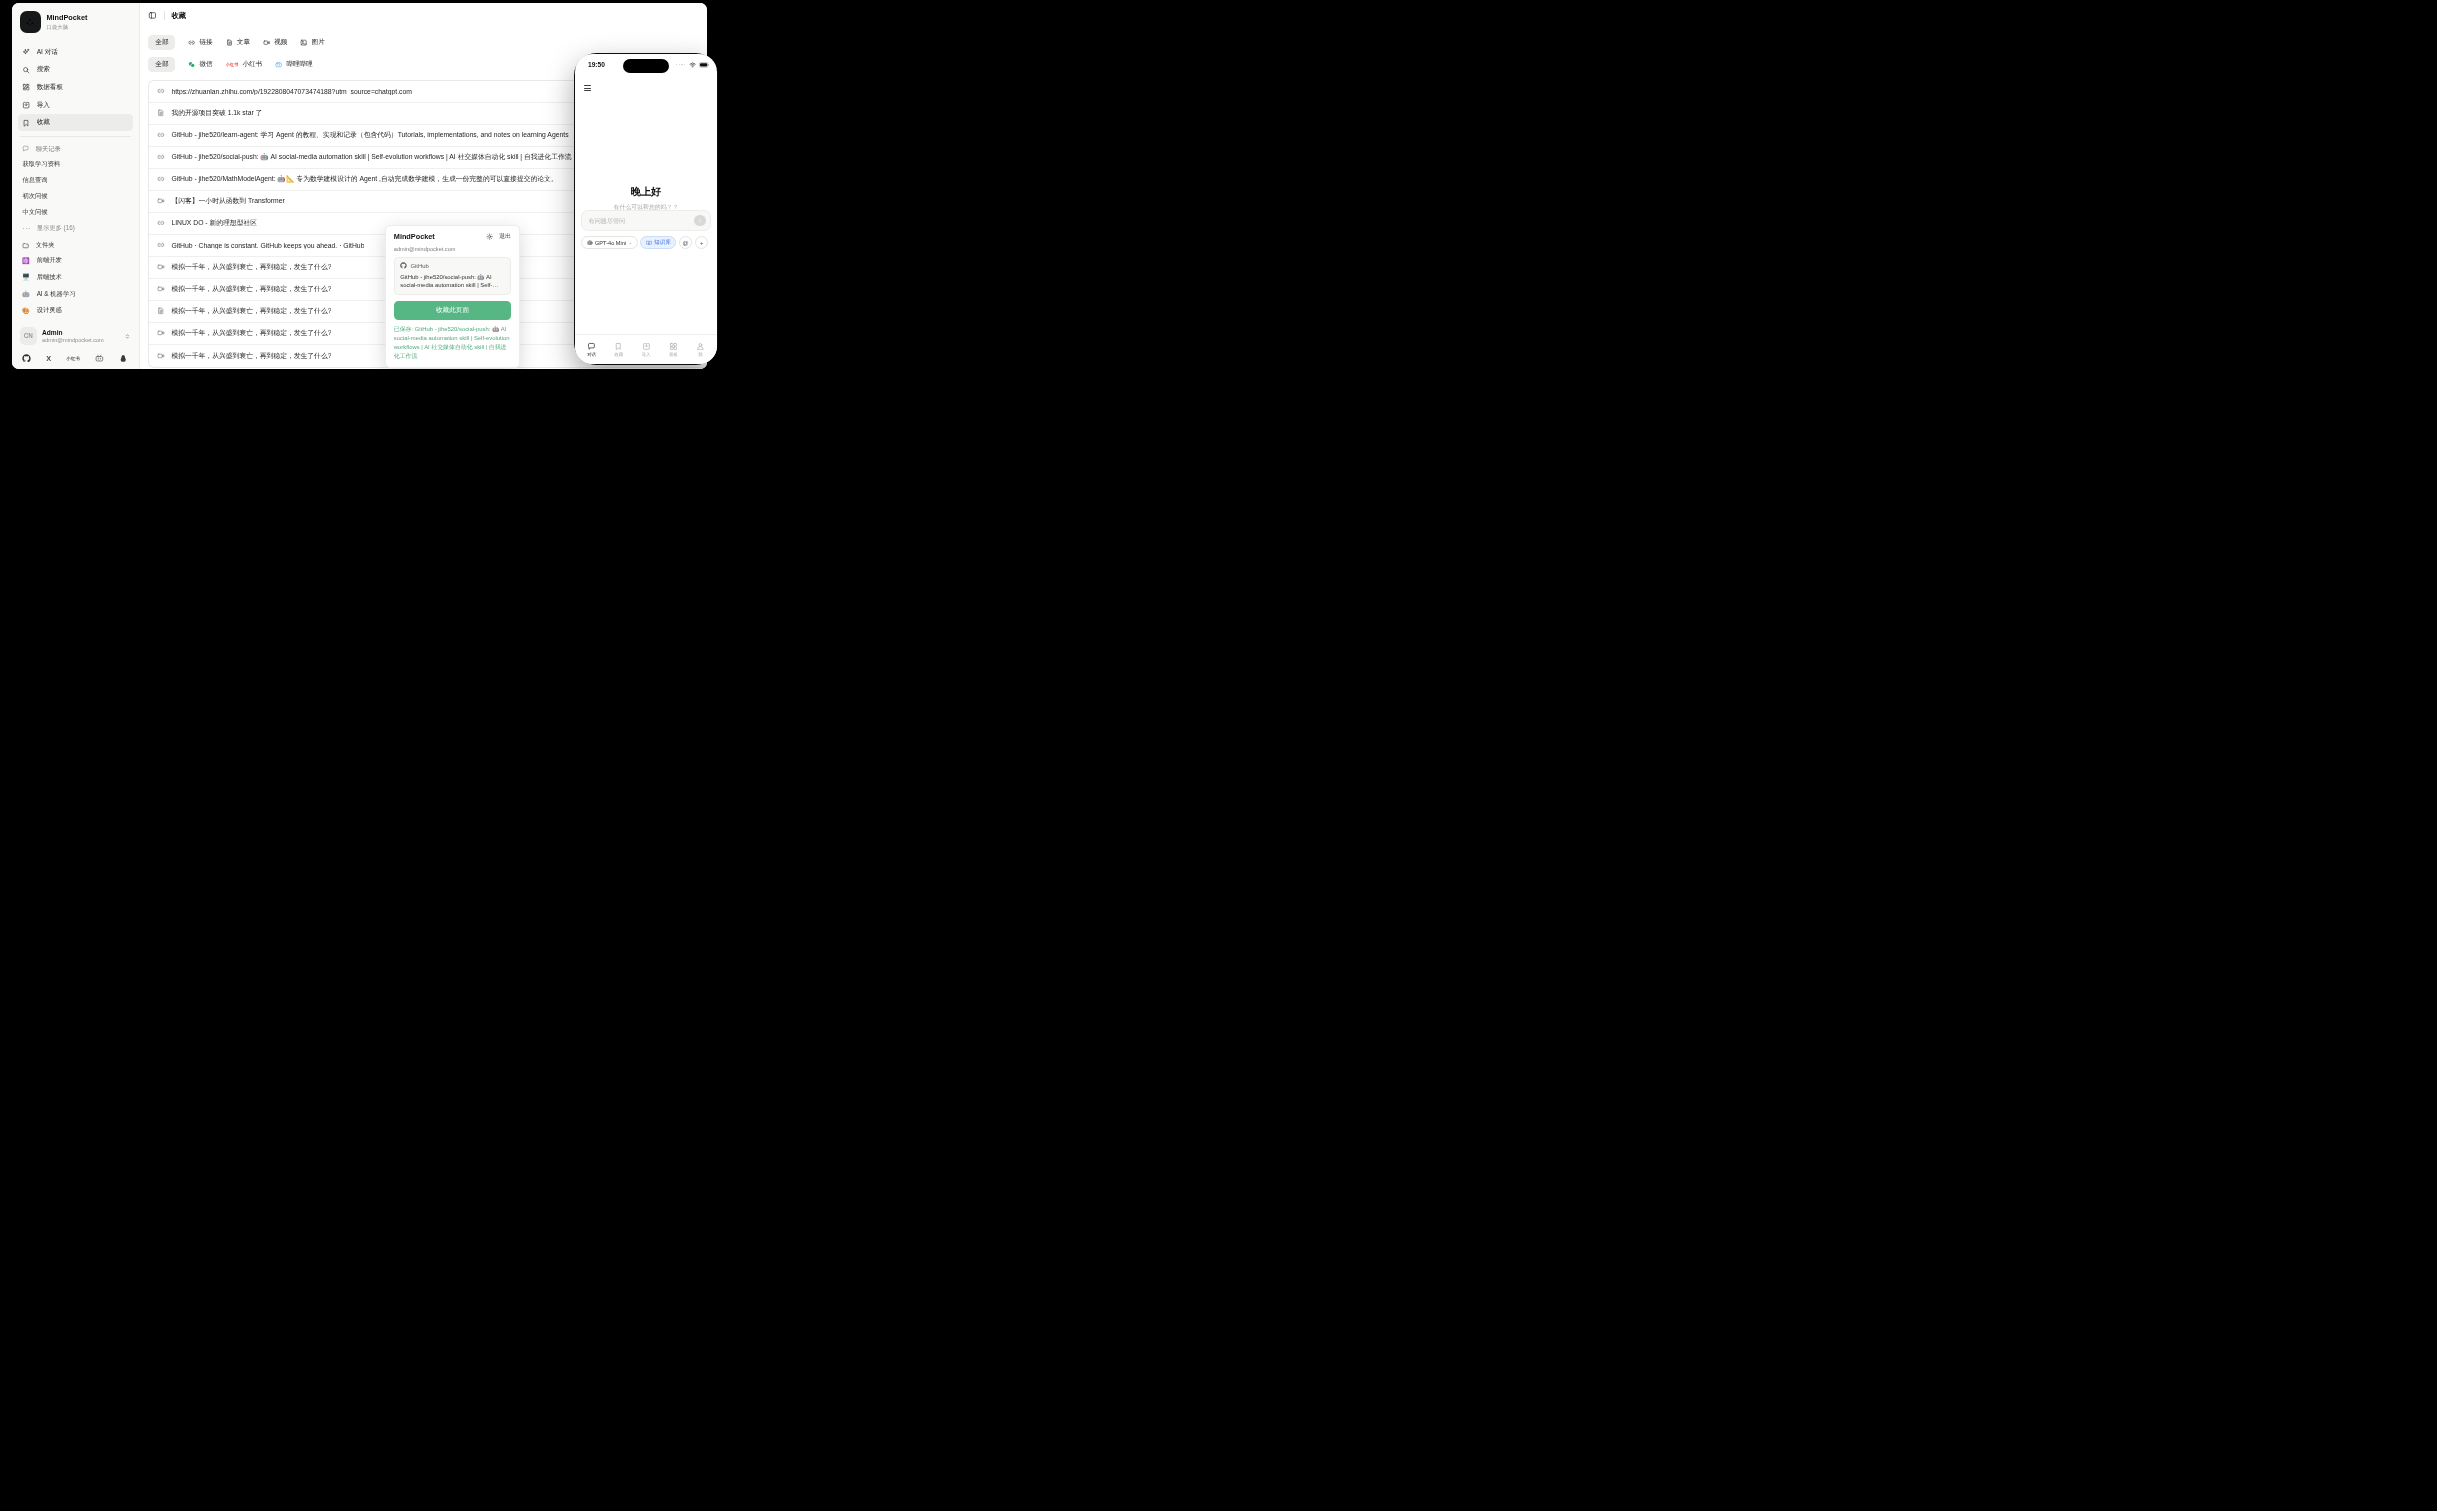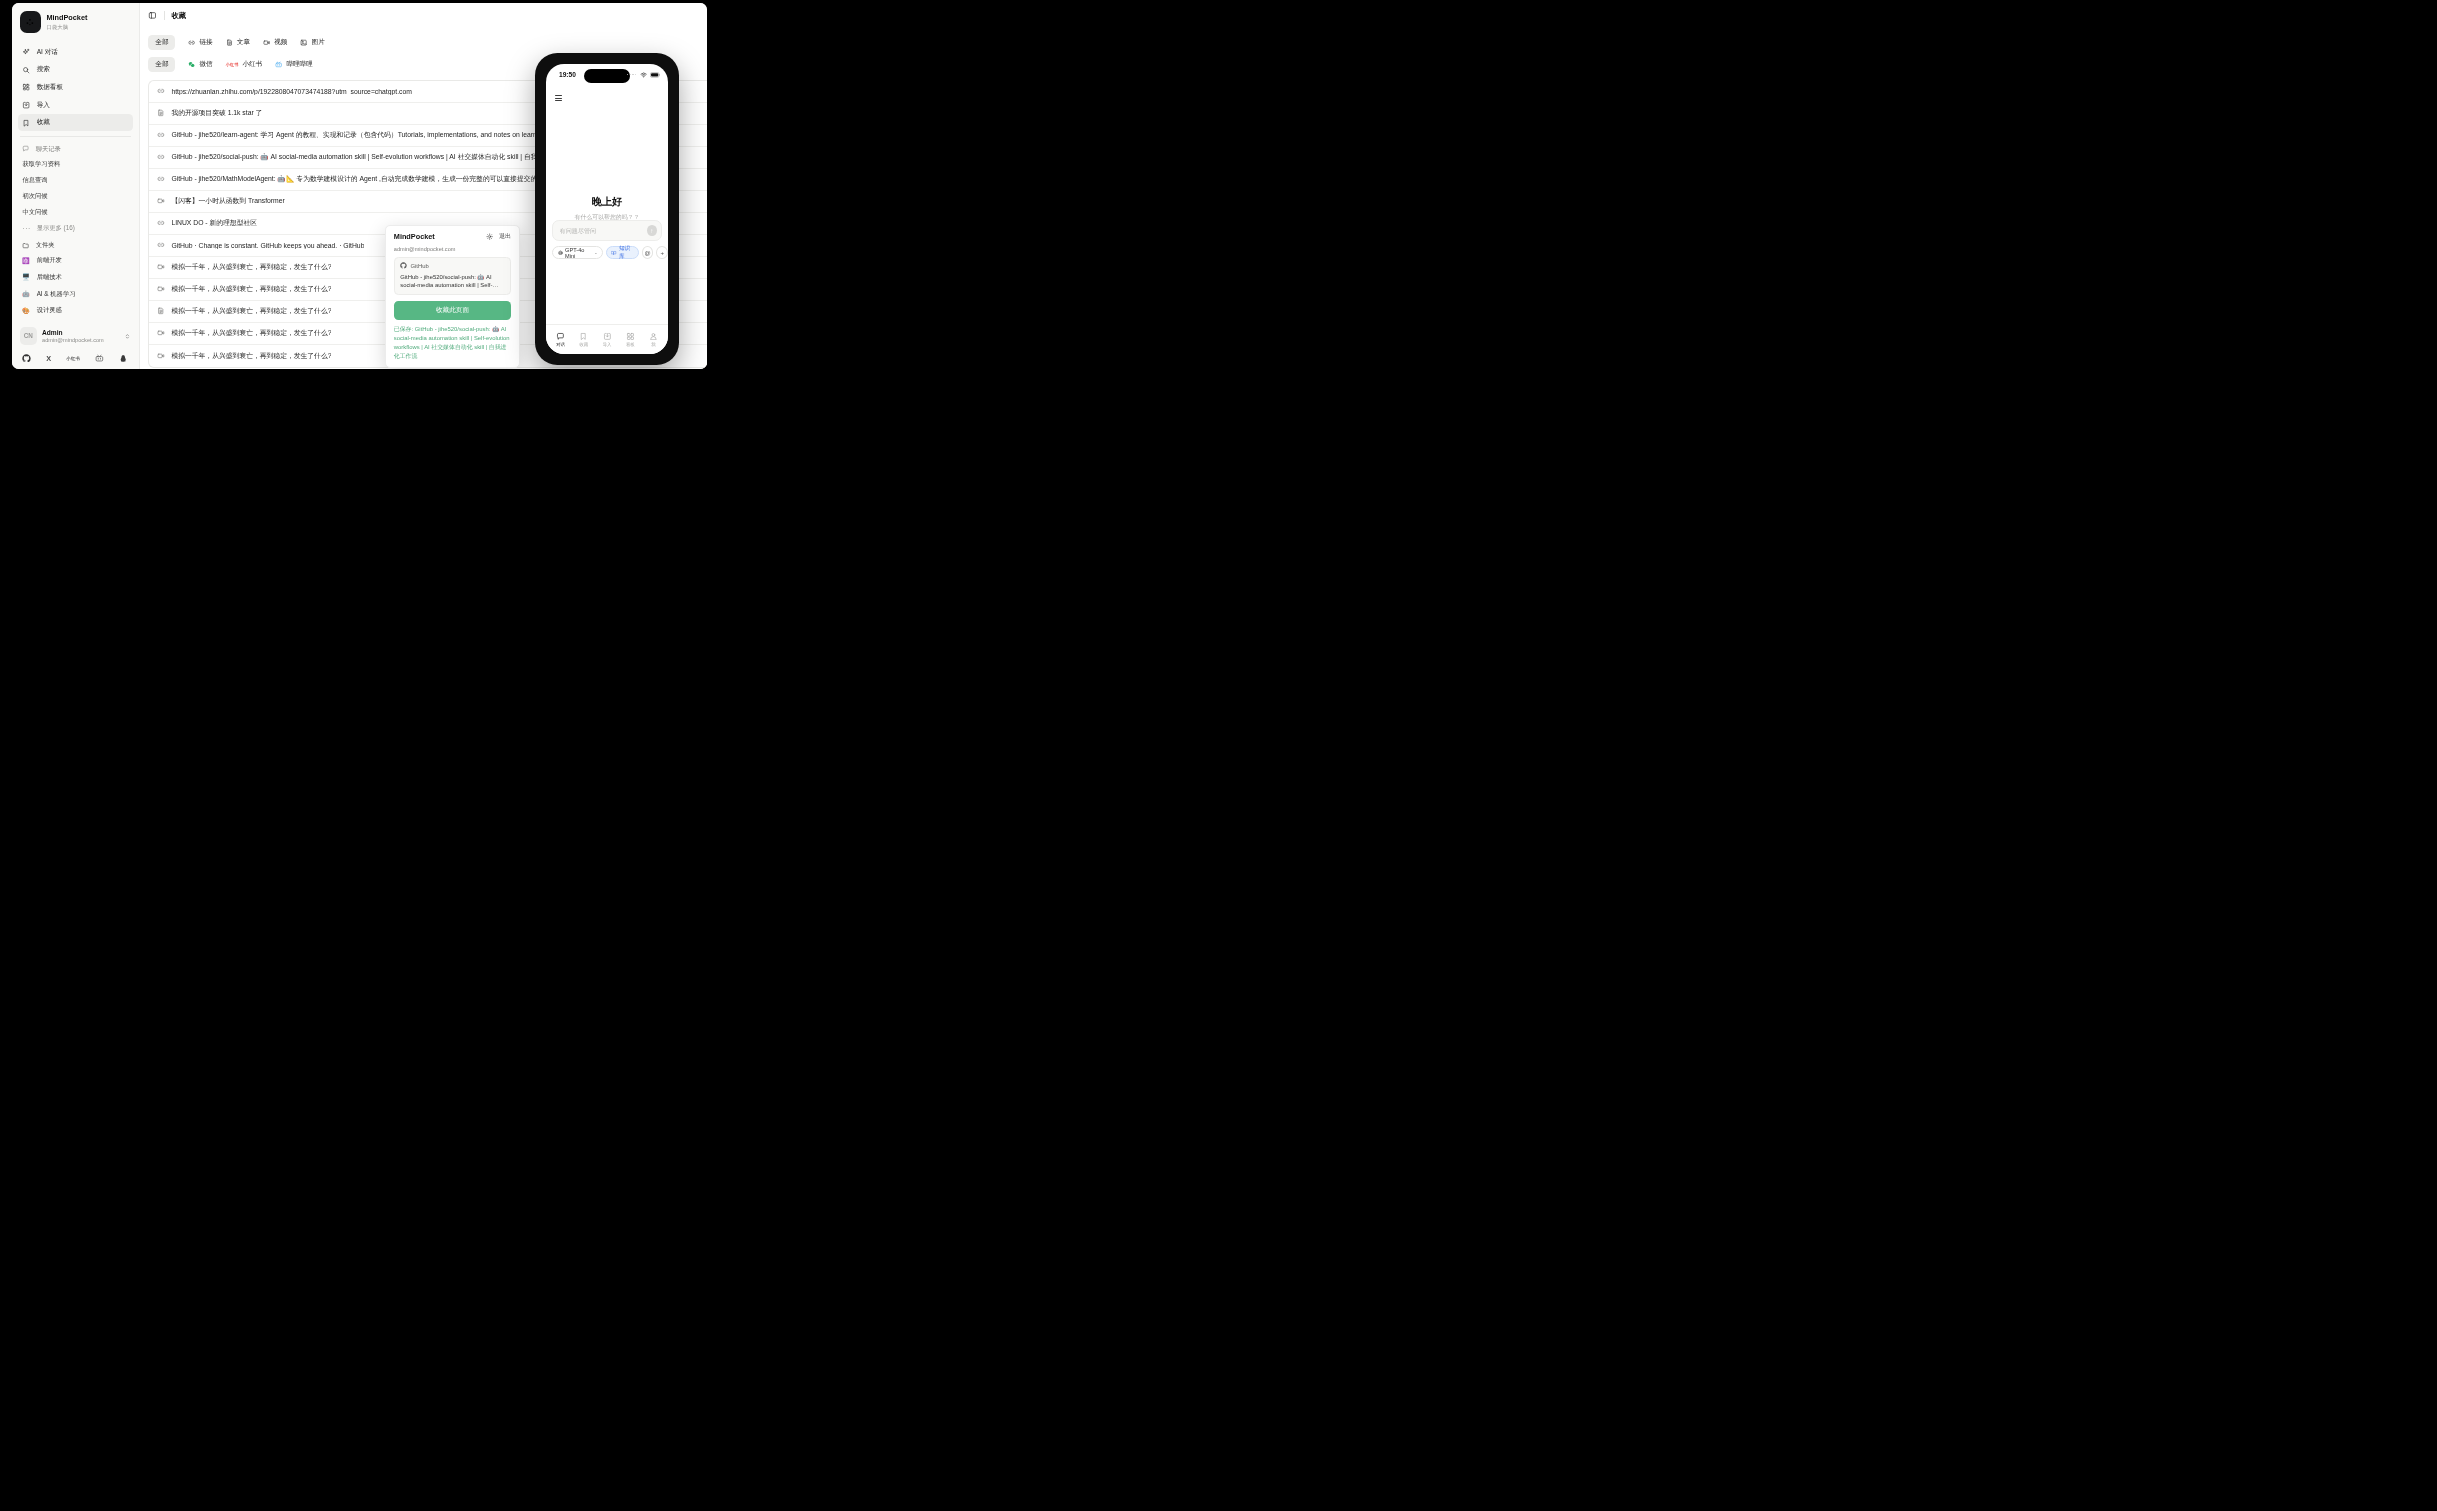--- a/index.html
+++ b/index.html
@@ -62,21 +62,21 @@
   .p-actions { margin-left:auto; display:flex; align-items:center; gap:5.9px; }
   .p-logout { font-size:6.1px; color:#4c4c4c; cursor:pointer; }
   .p-mail { font-size:5.6px; color:#7e7e7c; margin-top:4.9px; }
   .p-card { margin-top:4.9px; background:#f8f8f6; border:0.5px solid #ececea; border-radius:4.4px; padding:4.4px 5.4px; }
   .p-site { display:flex; align-items:center; gap:3.4px; font-size:5.9px; color:#5c5c5a; }
   .p-desc { margin-top:3.4px; font-size:5.9px; line-height:1.45; color:#333; display:-webkit-box; -webkit-line-clamp:2; -webkit-box-orient:vertical; overflow:hidden; }
   .p-save { margin-top:5.9px; width:100%; height:18.5px; background:#57b784; border:none; border-radius:4.4px; color:#fff; font-size:6.6px; font-weight:500; cursor:pointer; font-family:inherit; }
   .p-status { margin-top:5.4px; font-size:5.9px; line-height:1.5; color:#50ab7c; }
 
   
-  .phone { position:absolute; left:535px; top:53px; width:144px; height:312px; background:#0e0e0e; border-radius:22.4px; padding:11px; box-shadow:0 11.7px 29px rgba(0,0,0,0.35); z-index:6; }
+  .phone { position:absolute; left:574px; top:53px; width:144px; height:312px; background:#0e0e0e; border-radius:22.4px; padding:1px; box-shadow:0 11.7px 29px rgba(0,0,0,0.35); z-index:6; }
   .screen { position:relative; width:100%; height:100%; background:#fff; border-radius:18px; overflow:hidden; }
   .ph-status { position:absolute; top:0; left:0; right:0; height:21.5px; }
   .ph-time { position:absolute; left:13px; top:7.3px; font-size:6.6px; font-weight:600; color:#111; }
   .island { position:absolute; left:50%; transform:translateX(-50%); top:4.9px; width:46px; height:14px; background:#000; border-radius:7.8px; }
   .ph-right { position:absolute; right:7.8px; top:7.8px; display:flex; align-items:center; gap:2.4px; }
   .sig-dots { display:flex; gap:1.2px; margin-right:1px; }
   .sig-dots i { width:1.5px; height:1.5px; border-radius:50%; background:#cfcfcf; }
   .burger { position:absolute; left:8.8px; top:31px; display:flex; flex-direction:column; gap:1.7px; cursor:pointer; }
   .burger i { width:7.3px; height:0.9px; background:#3d3d3d; border-radius:1px; }
   .greet { position:absolute; top:131px; left:0; right:0; text-align:center; }

